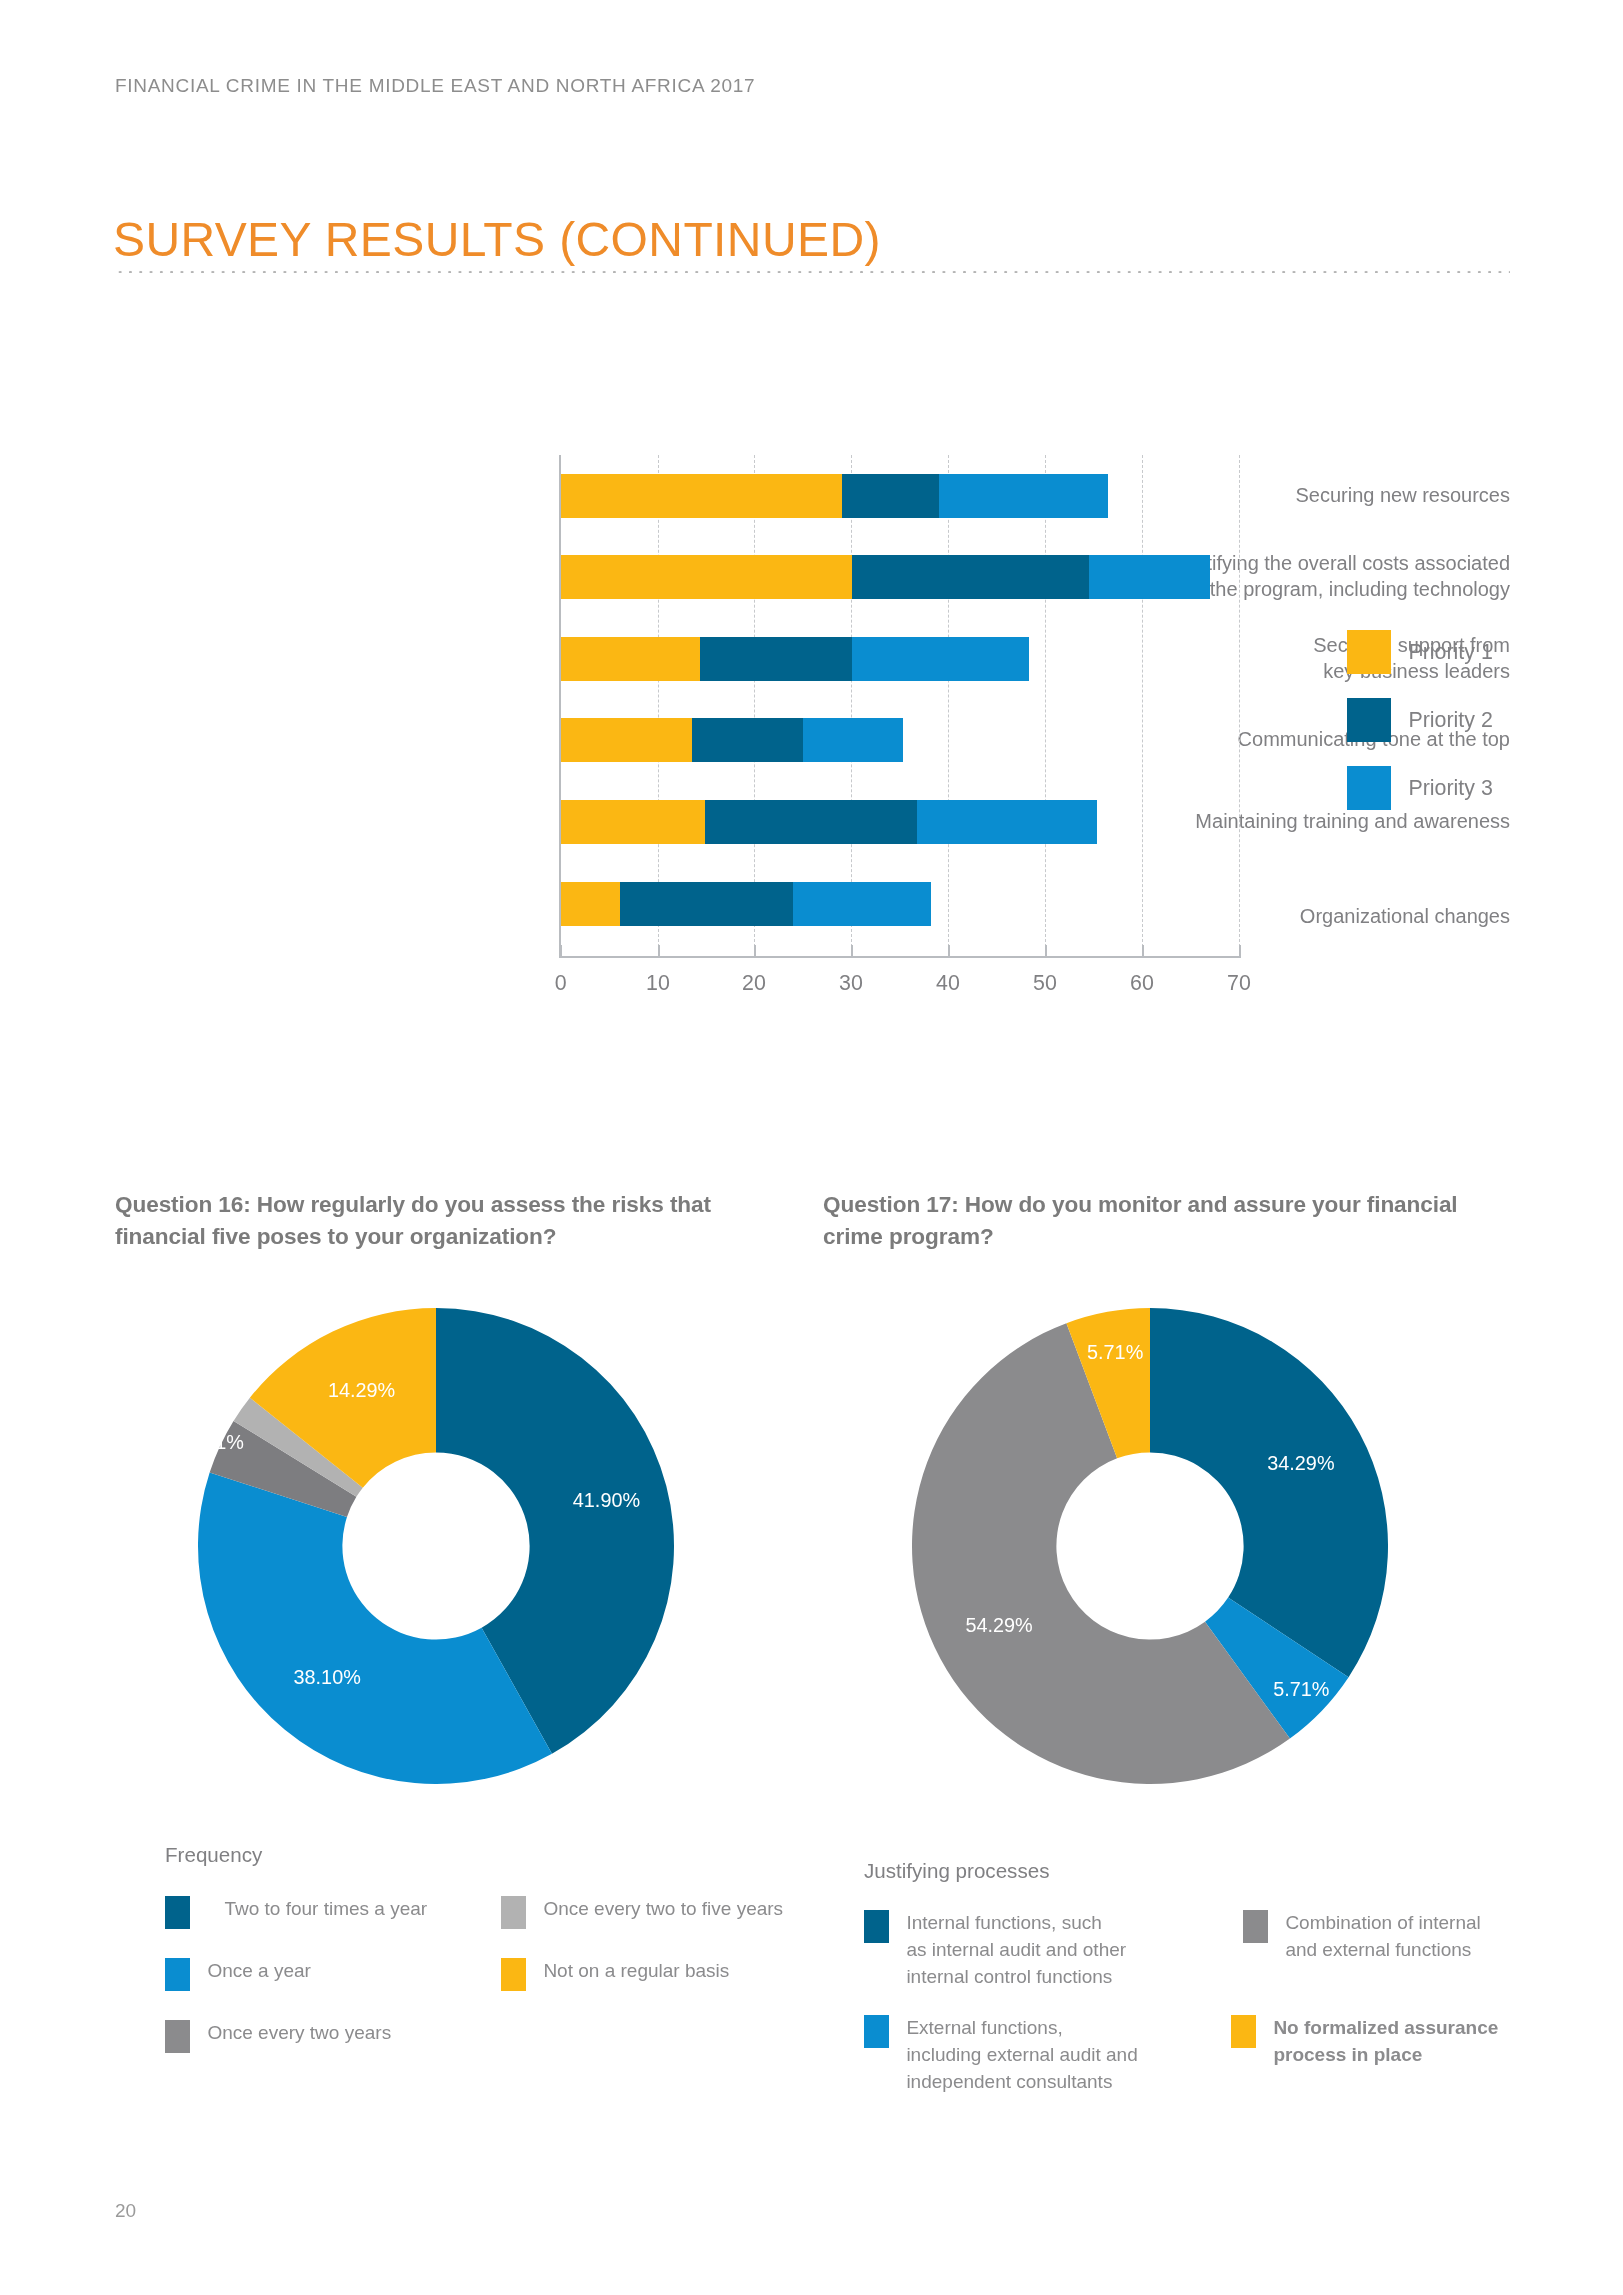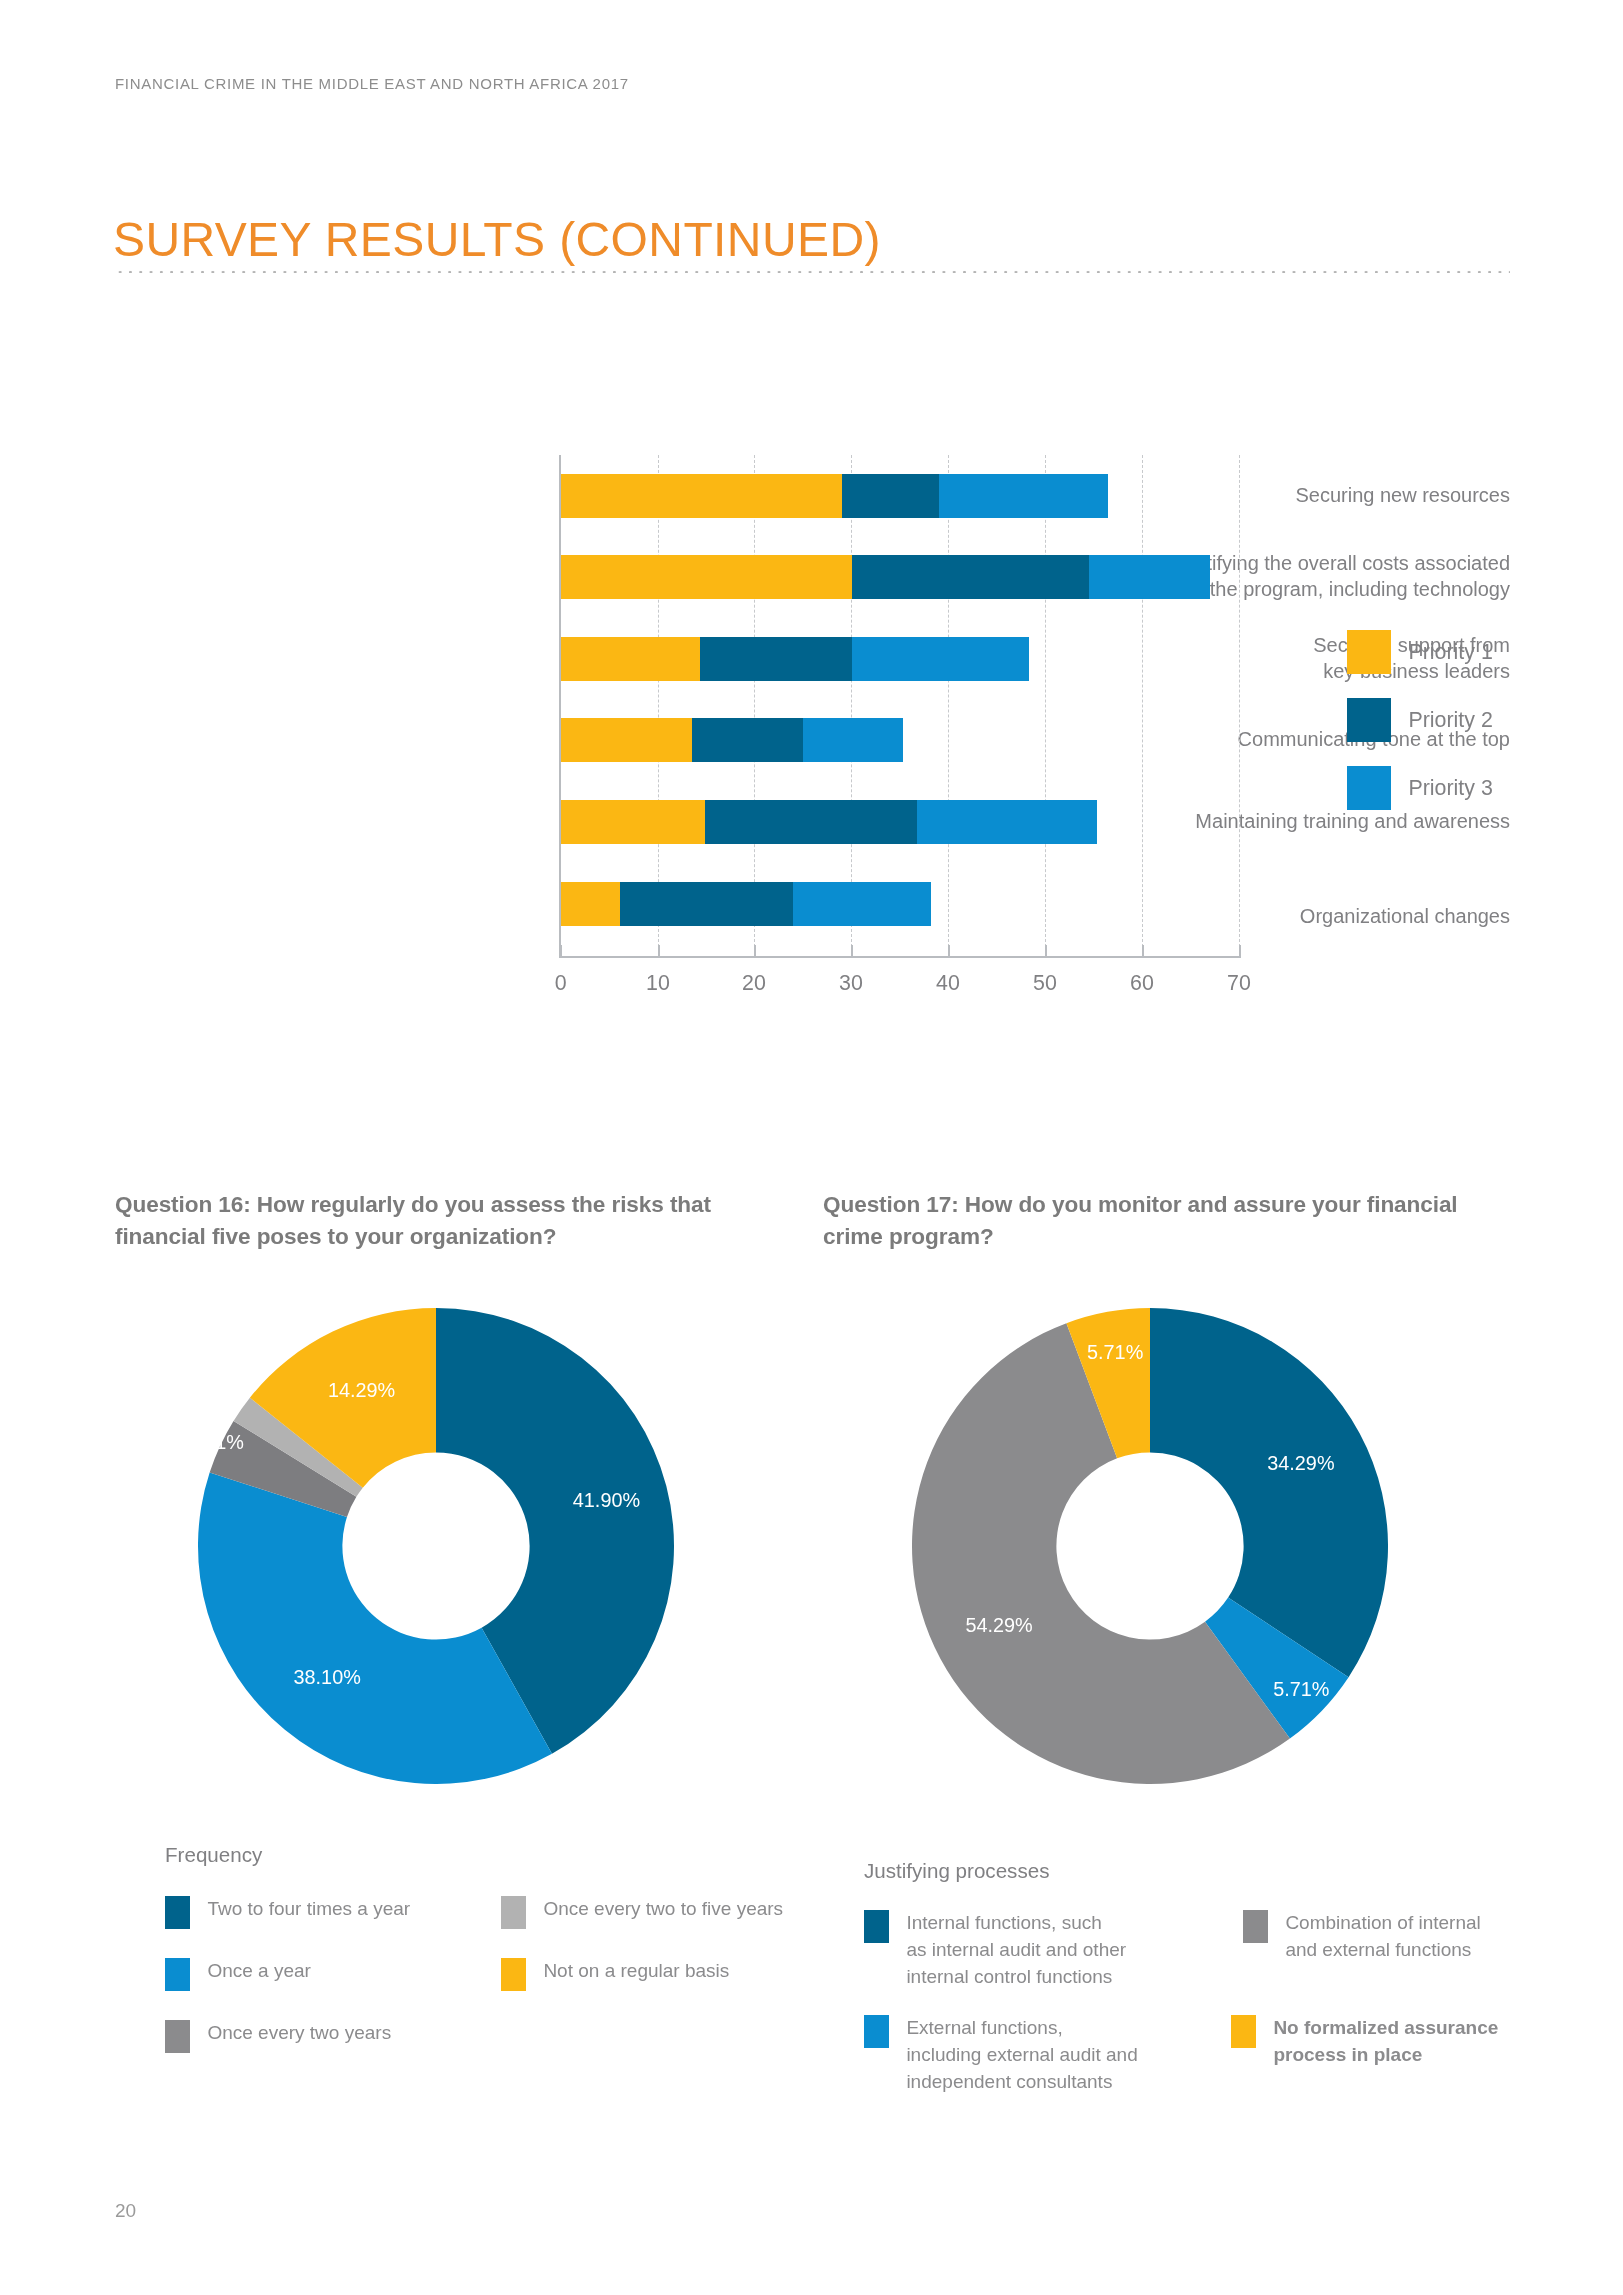--- a/index.html
+++ b/index.html
@@ -18,21 +18,21 @@
     position: absolute;
     inset: 0;
     background: #ffffff;
   }
 
   
   .running-head {
     position: absolute;
     left: 115px;
     top: 75px;
-    font-size: 15px;
+    font-size: 19px;
     letter-spacing: 0.7px;
     color: #8d8d8d;
     font-family: "Liberation Sans", sans-serif;
     font-weight: 400;
     white-space: nowrap;
   }
   .page-title {
     position: absolute;
     left: 113px;
     top: 184px;
@@ -330,21 +330,21 @@
         <path d="M 194.66318921741183 19.101163594162927 A 300 300 0 0 1 299.99999999999994 0 L 300 182 A 118 118 0 0 0 258.567521092182 189.51312434703743 Z" fill="#fbb713"></path>
         <text x="490.2224142869217" y="197.66997946421236" class="slice-label">34.29%</text>
         <text x="490.79327858417236" y="482.4662293332725" class="slice-label">5.71%</text>
         <text x="109.77758571307822" y="402.3300205357875" class="slice-label">54.29%</text>
         <text x="256.1075933661954" y="57.947409350999266" class="slice-label">5.71%</text>
       </svg>
     </div>
 
   <div class="legend-title" id="q16-legend-title">Frequency</div>
   <div class="dl-grid" id="q16-legend">
-      <div class="dl-item" style="left: 0px; top: 0px;">
+      <div class="dl-item" style="left: 0px; top: 0px; gap: 17px;">
         <span class="dl-swatch" style="background: rgb(0, 99, 140);"></span>
         <span class="dl-text" style="white-space: nowrap;">Two to four times a year</span>
       </div>
       <div class="dl-item" style="left: 336px; top: 0px;">
         <span class="dl-swatch" style="background: rgb(178, 178, 178);"></span>
         <span class="dl-text" style="white-space: nowrap;">Once every two to five years</span>
       </div>
       <div class="dl-item" style="left: 0px; top: 62px;">
         <span class="dl-swatch" style="background: rgb(10, 141, 208);"></span>
         <span class="dl-text" style="white-space: nowrap;">Once a year</span>

